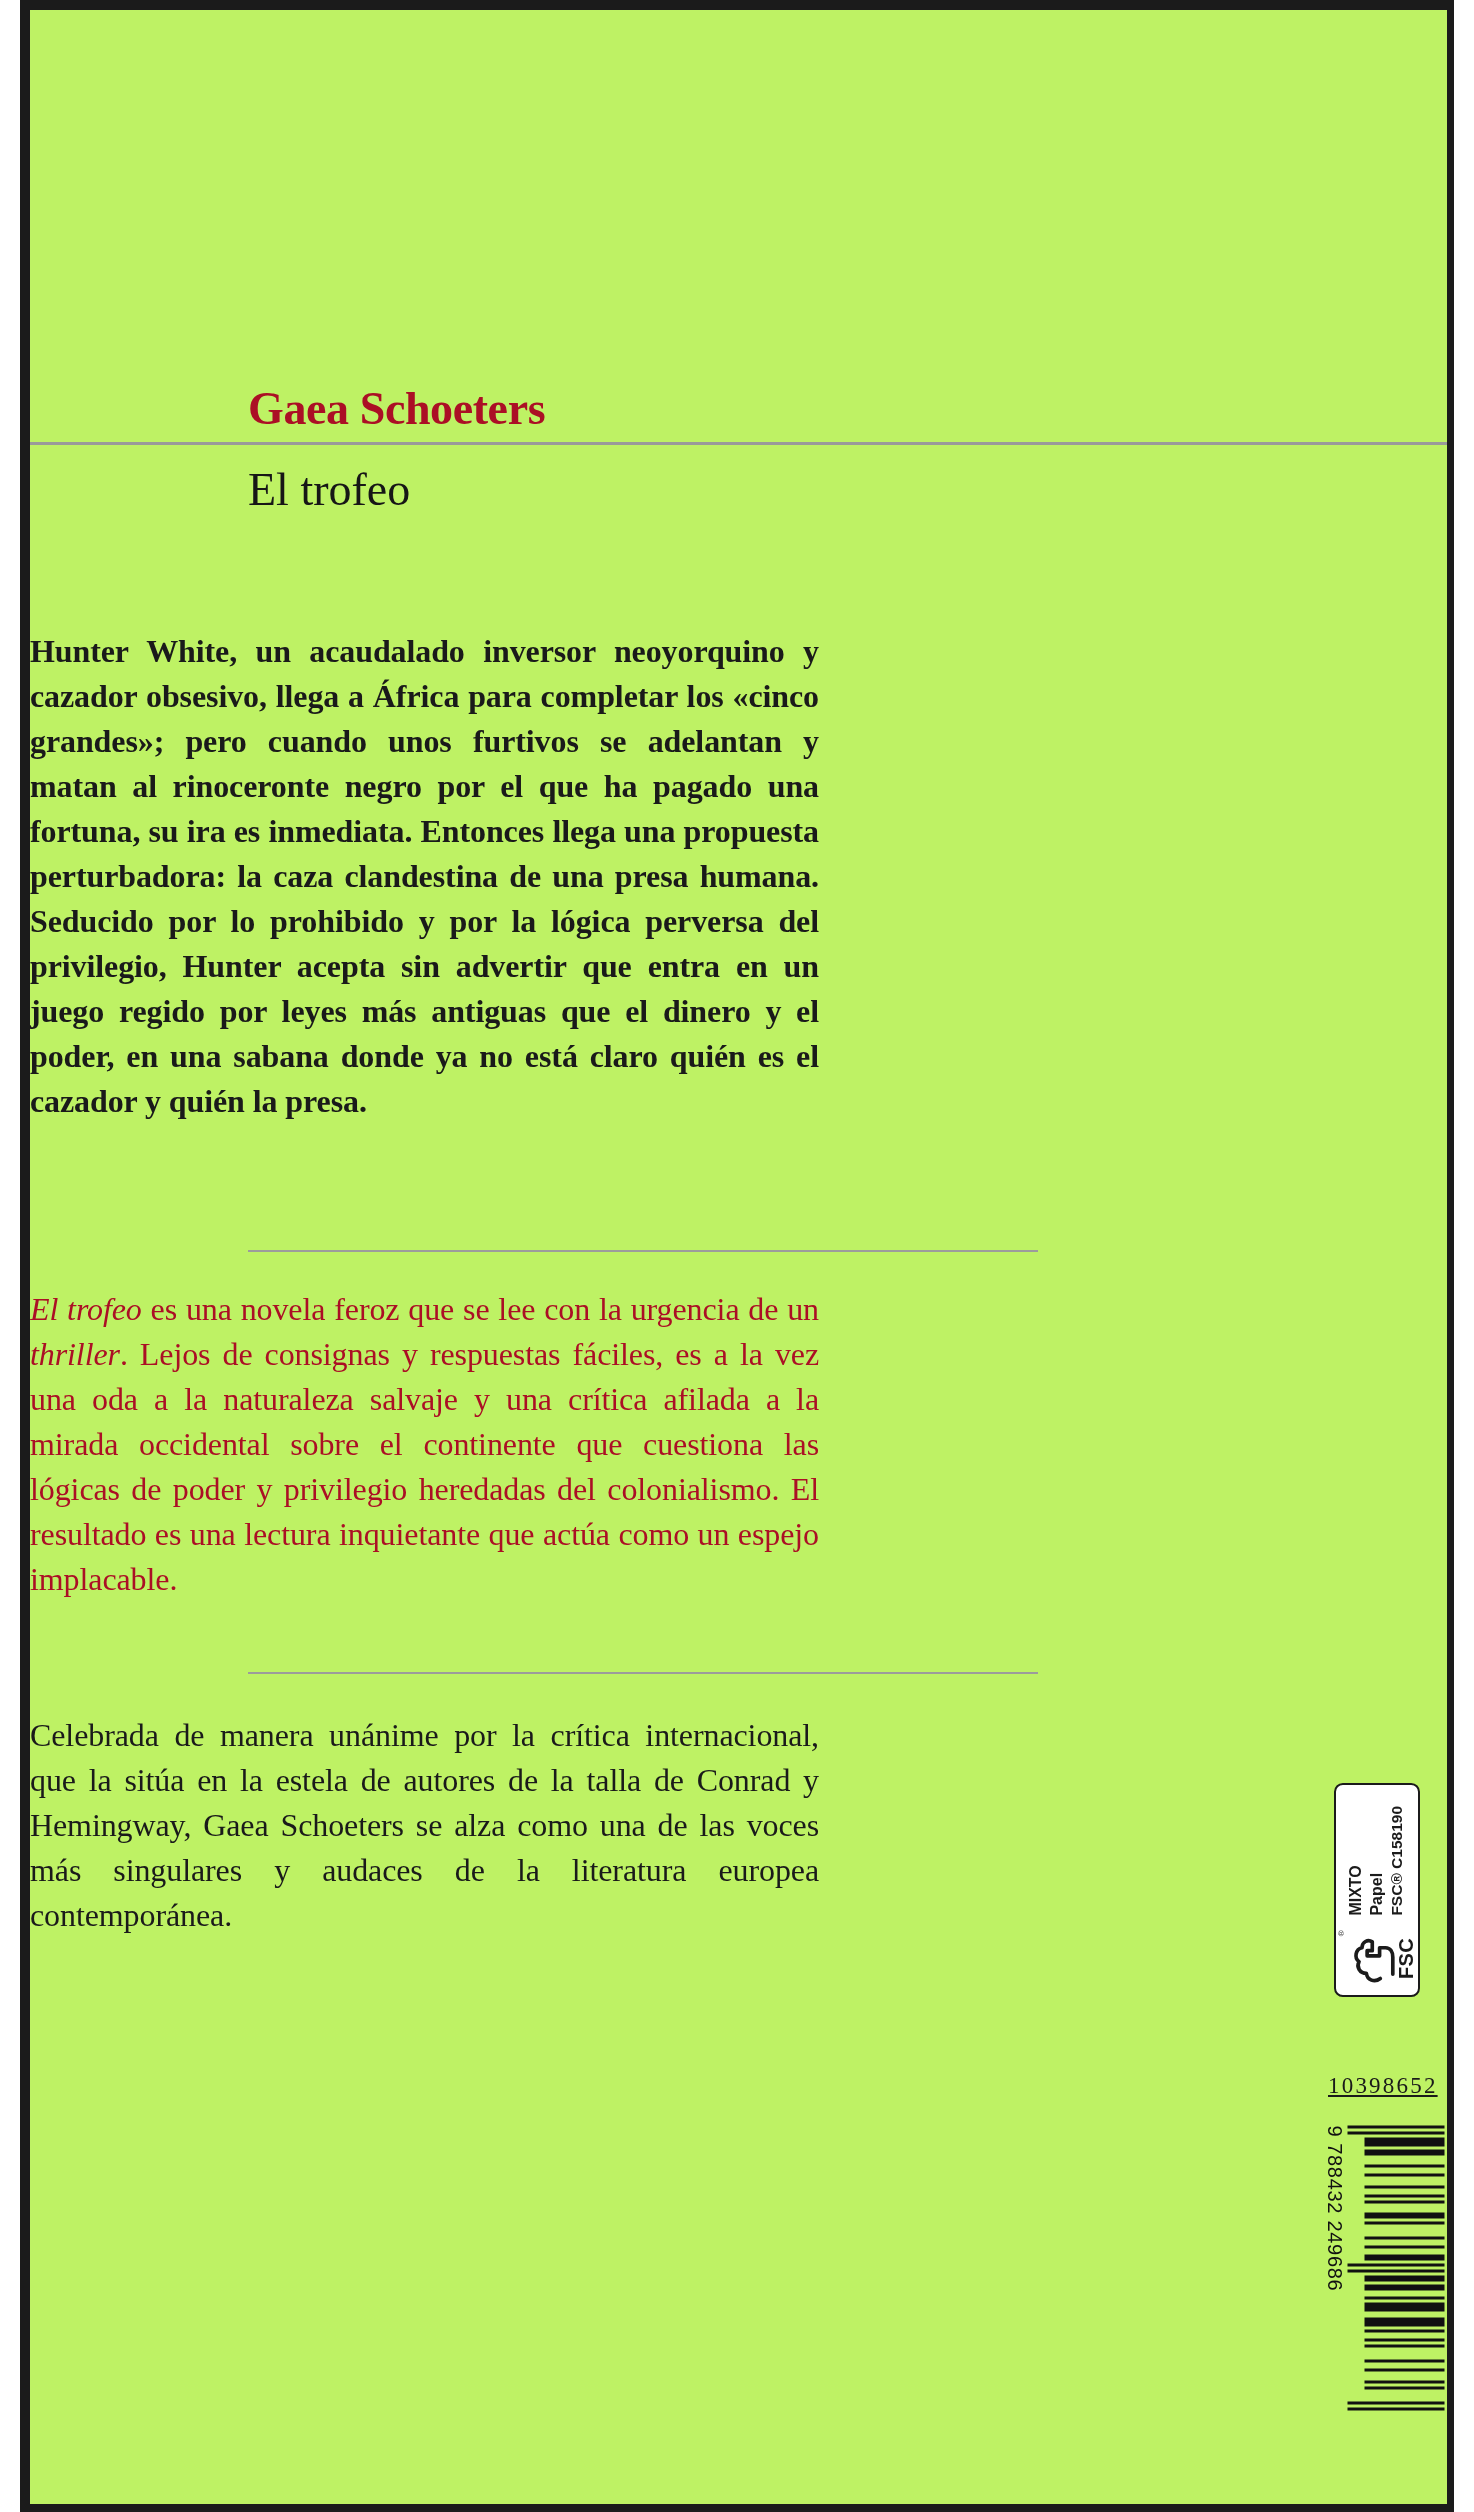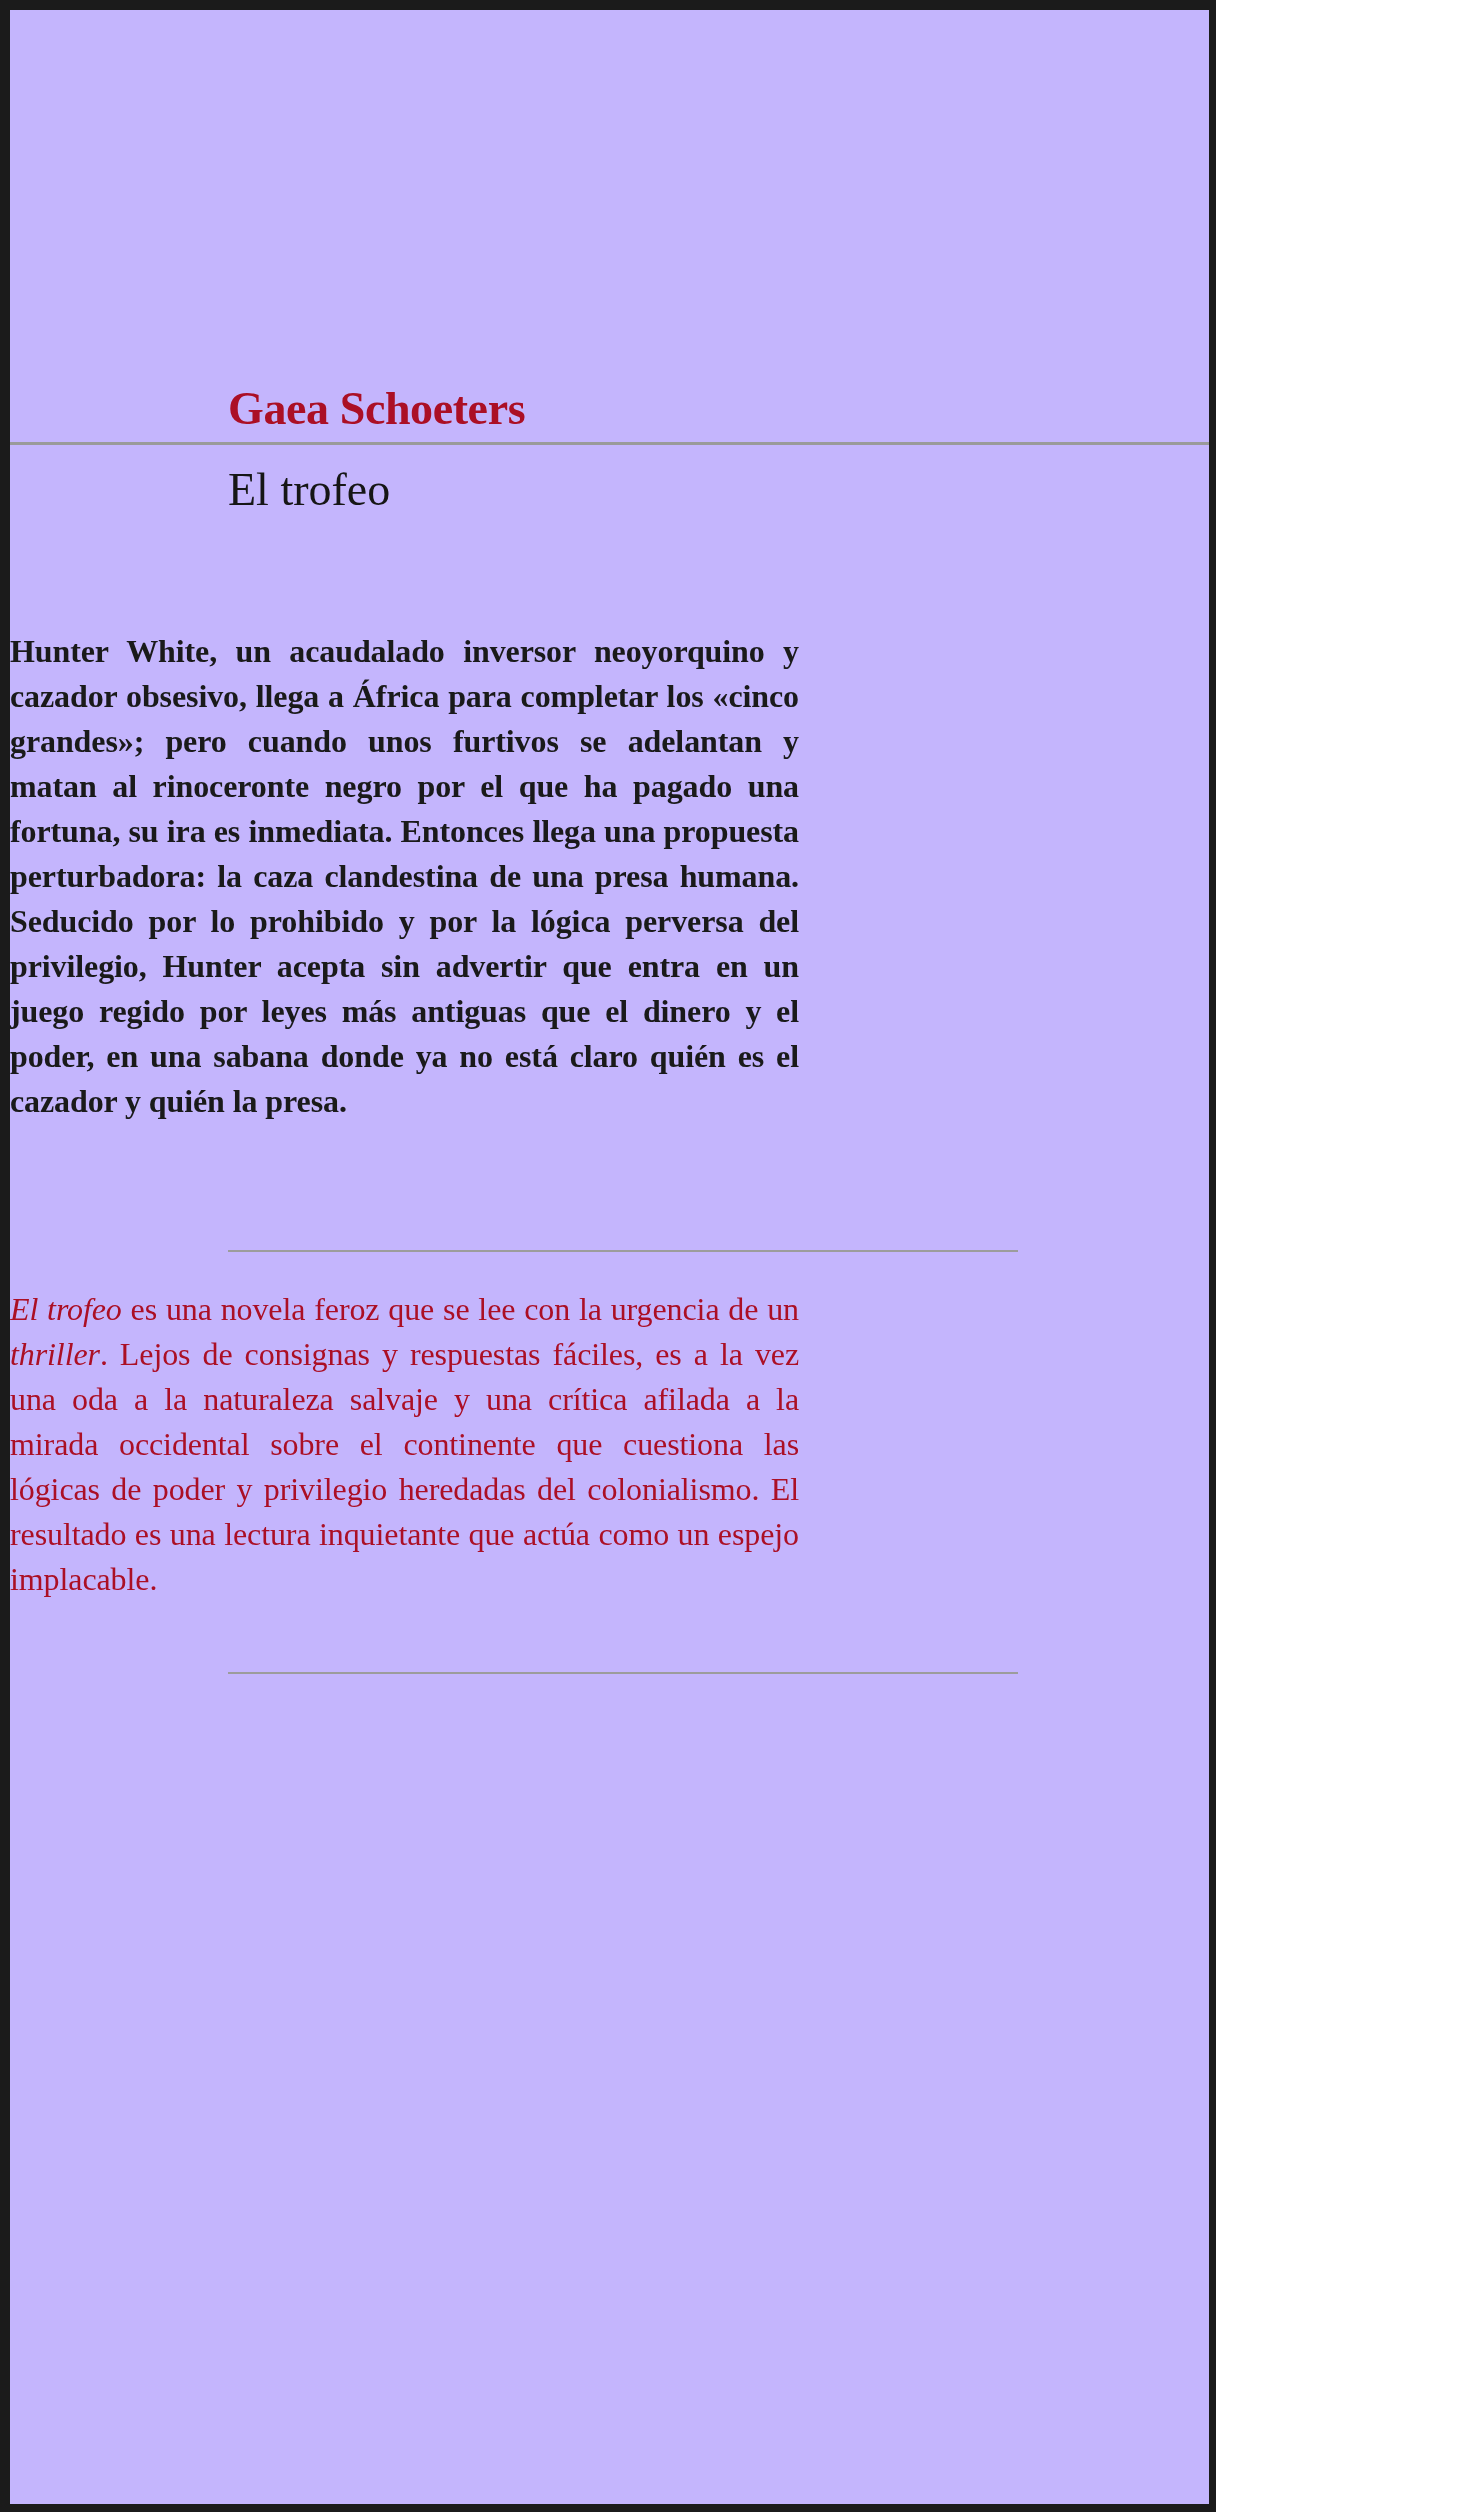--- a/index.html
+++ b/index.html
@@ -6,29 +6,30 @@
     margin: 0;
     padding: 0;
     background: #ffffff;
   }
   body {
     font-family: "Liberation Serif", "DejaVu Serif", serif;
   }
 
   .page {
     position: relative;
-    width: 1216px;
+    width: 1434px;
     height: 2512px;
-    background: #c4b5fd;
+    background: #bef264;
     box-sizing: border-box;
     border-top: 10.3px solid #1b1b1b;
     border-left: 10.3px solid #1b1b1b;
     border-right: 7.4px solid #1b1b1b;
     border-bottom: 8.8px solid #1b1b1b;
     overflow: hidden;
+    margin-left: 20px;
   }
 
   
   .rule-top {
     position: absolute;
     left: 0;
     right: 0;
     top: 432px;
     height: 2.9px;
     background: #9a9a9a;
@@ -263,20 +264,21 @@
   </div>
 
   <div class="blurb blurb-1">Hunter White, un acaudalado inversor neoyorquino y cazador obsesivo, llega a África para completar los «cinco grandes»; pero cuando unos furtivos se adelantan y matan al rinoceronte negro por el que ha pagado una fortuna, su ira es inmediata. Entonces llega una propuesta perturbadora: la caza clandestina de una presa humana. Seducido por lo prohibido y por la lógica perversa del privilegio, Hunter acepta sin advertir que entra en un juego regido por leyes más antiguas que el dinero y el poder, en una sabana donde ya no está claro quién es el cazador y quién la presa.</div>
 
   <div class="rule-sep s1"></div>
 
   <div class="blurb blurb-2"><em>El trofeo</em><span> es una novela feroz que se lee con la urgencia de un </span><em>thriller</em><span>. Lejos de consignas y respuestas fáciles, es a la vez una oda a la naturaleza salvaje y una crítica afilada a la mirada occidental sobre el continente que cuestiona las lógicas de poder y privilegio heredadas del colonialismo. El resultado es una lectura inquietante que actúa como un espejo implacable.</span></div>
 
   <div class="rule-sep s2"></div>
 
+  <div class="blurb blurb-3">Celebrada de manera unánime por la crítica internacional, que la sitúa en la estela de autores de la talla de Conrad y Hemingway, Gaea Schoeters se alza como una de las voces más singulares y audaces de la literatura europea contemporánea.</div>
 
 
   <div class="fsc">
     <div class="fsc-inner">
       <div class="fsc-mark">
         <span class="reg">®</span>
         <svg class="tree" width="56" height="44" viewBox="0 0 76 60">
           <path d="M10 40 C4 32 8 22 17 21 C17 12 26 7 33 11 C38 4 50 6 52 15 C60 15 64 23 60 29 L48 29 L48 22 L41 22 L41 39 L52 39 L52 47 C52 54 46 57 39 57 L16 57" fill="none" stroke="#1b1b1b" stroke-width="5" stroke-linecap="round" stroke-linejoin="round"></path>
         </svg>
         <span class="fsc-word">FSC</span>

